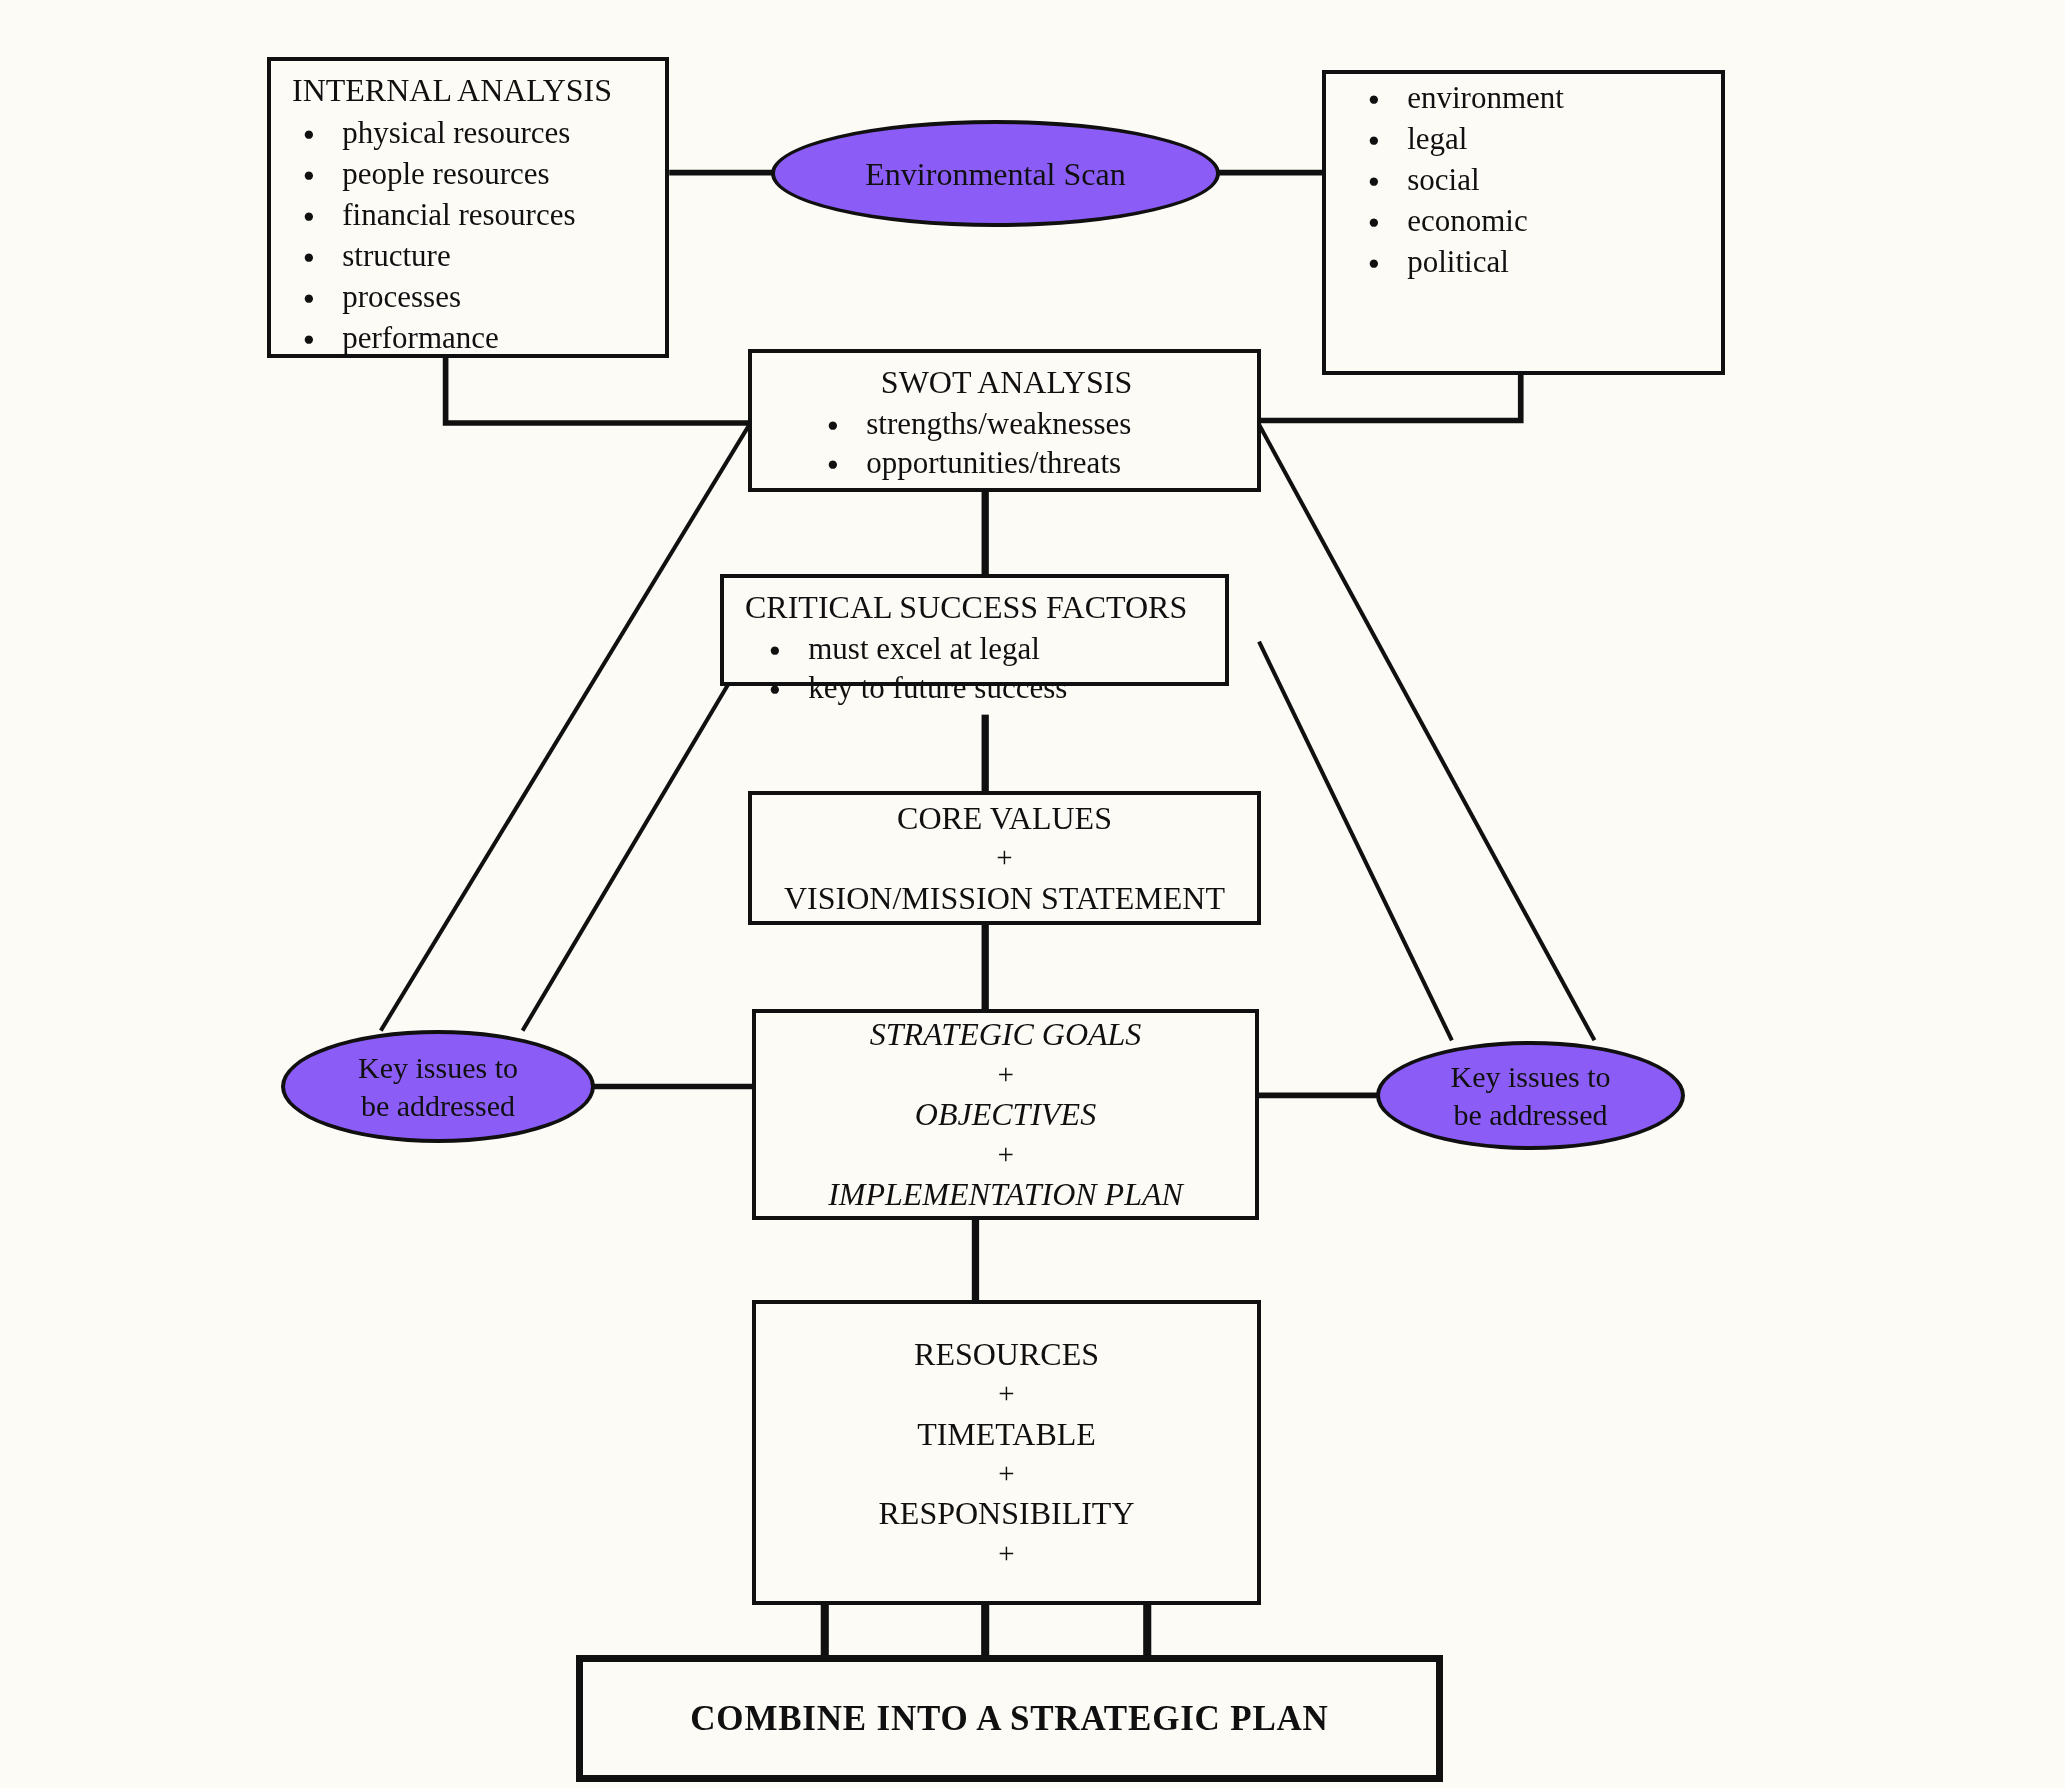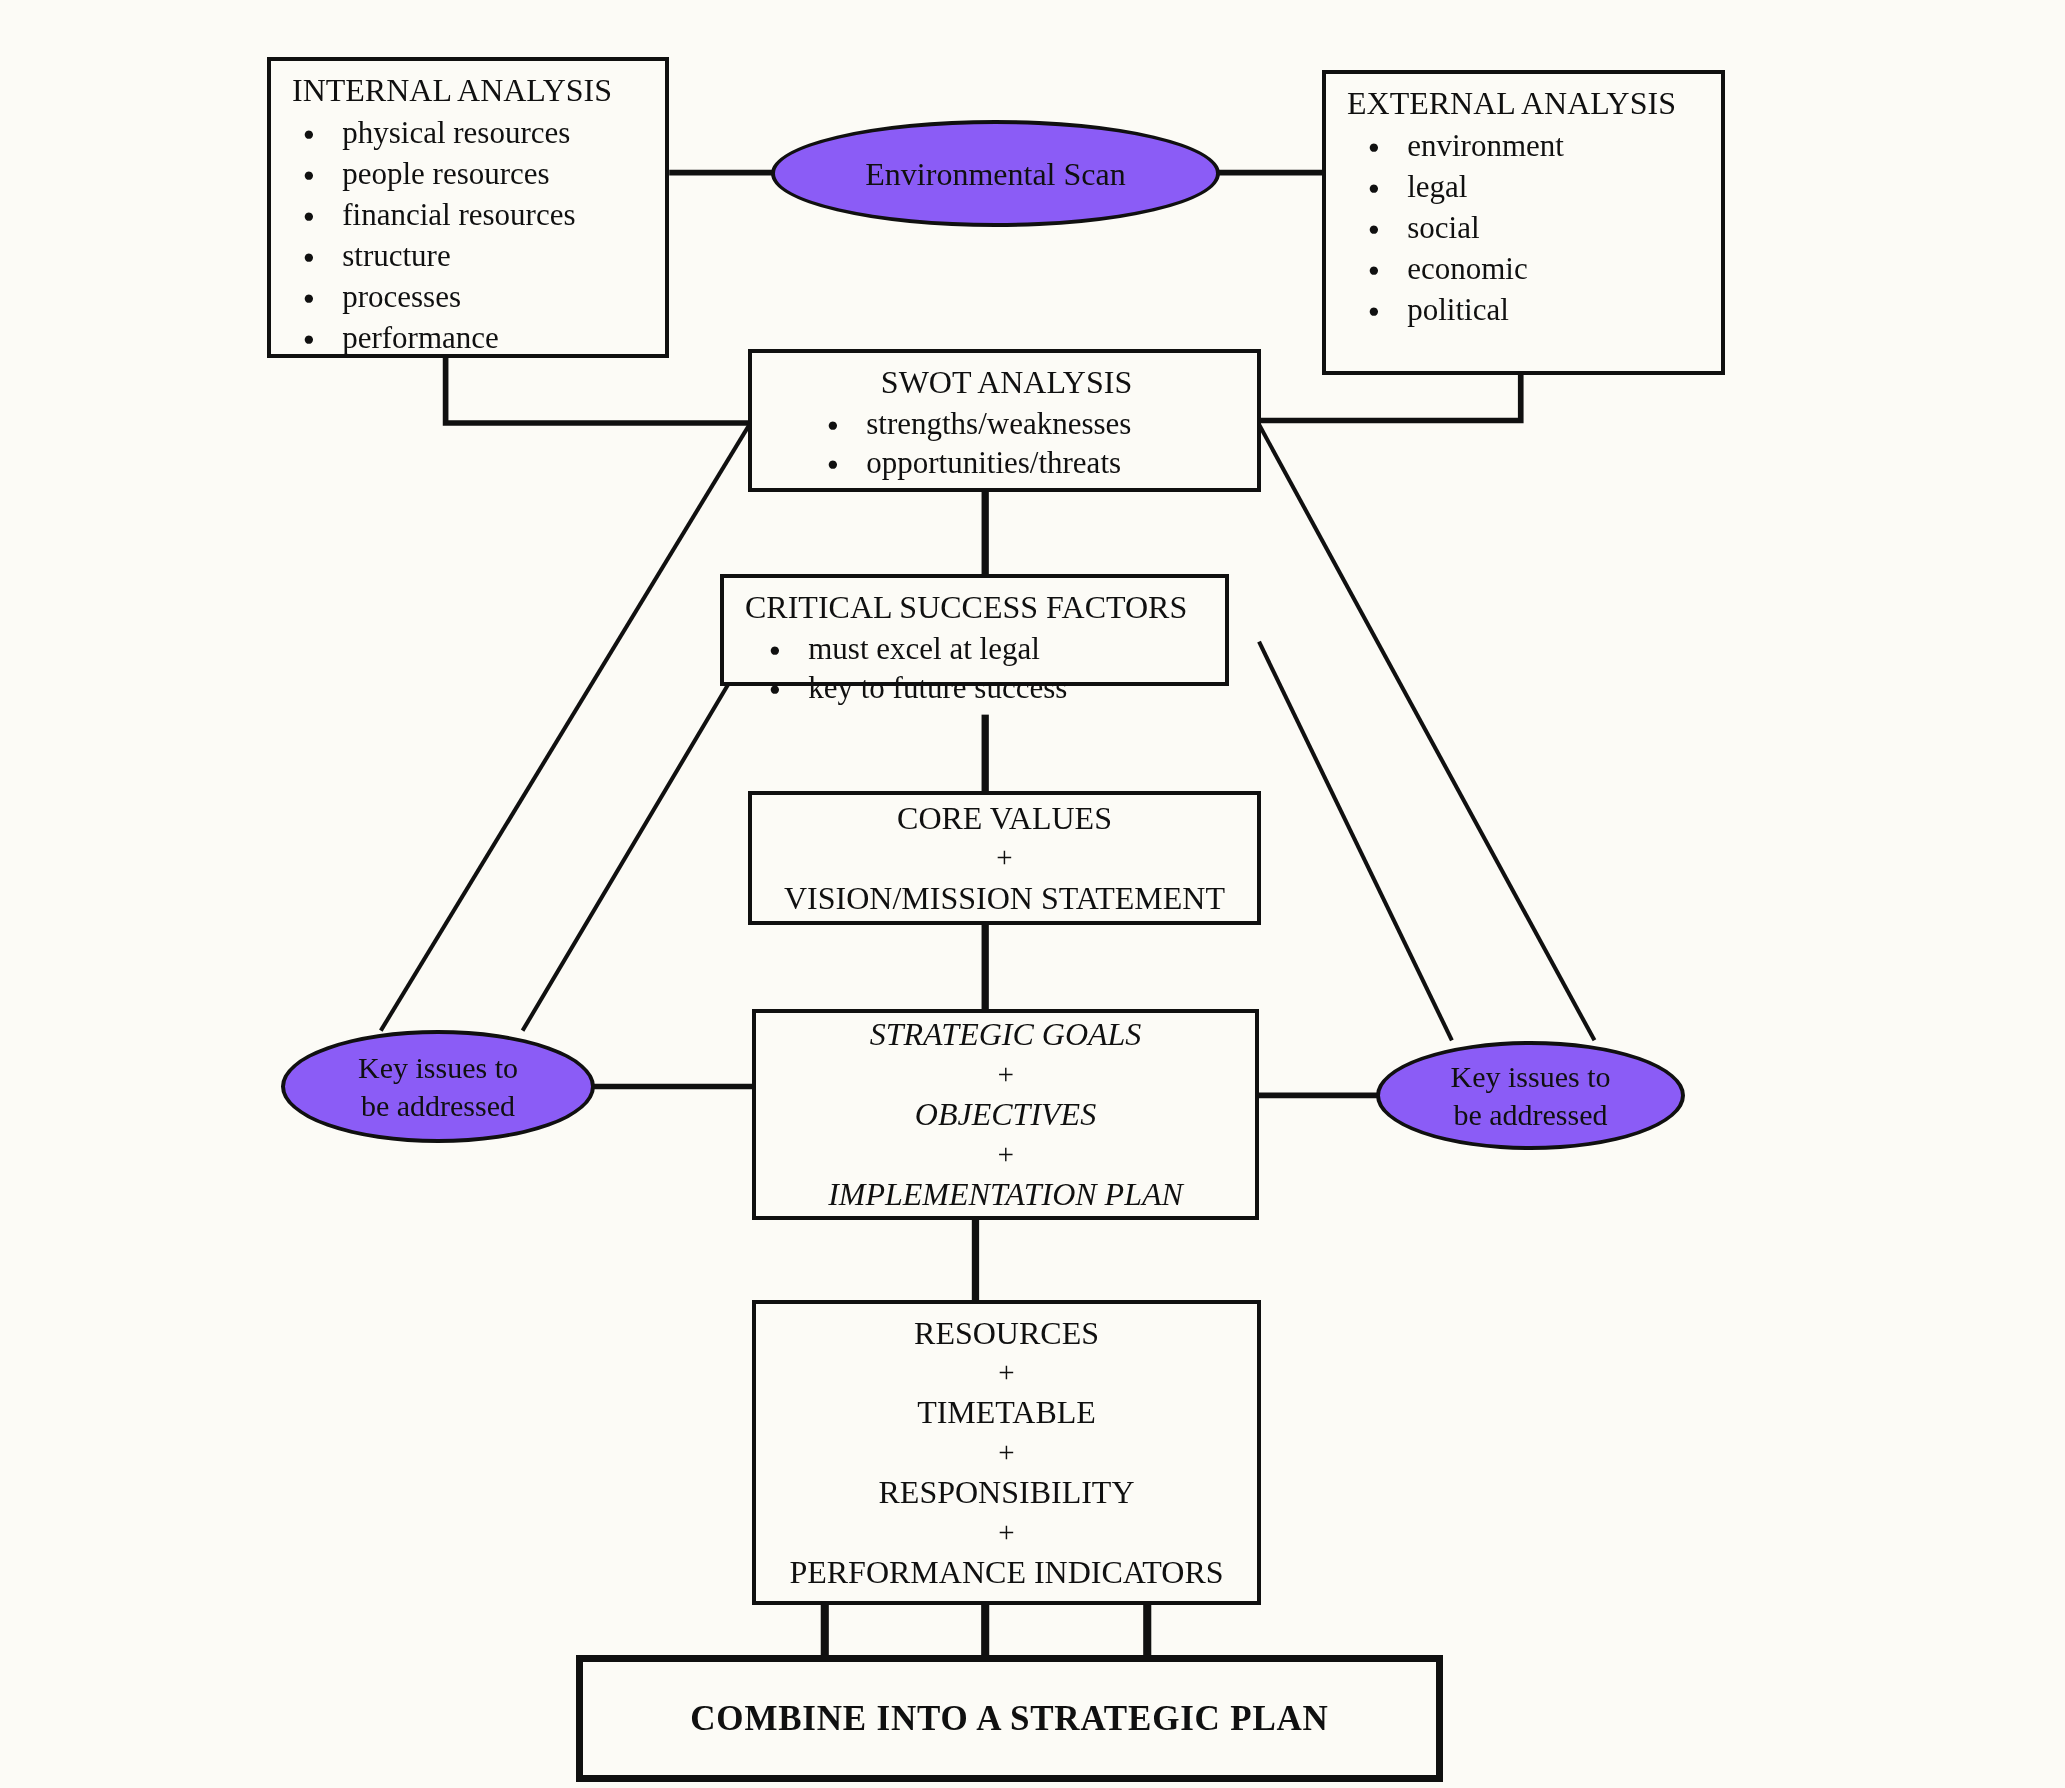--- a/index.html
+++ b/index.html
@@ -149,21 +149,20 @@
         <span class="bullet-text">performance</span>
       </div>
     </div>
   </div>
 
   <div class="ellipse" style="left:771px;top:120px;width:449px;height:107px;">
     <div class="ellipse-text">Environmental Scan</div>
   </div>
 
   <div class="box" style="left:1322px;top:70px;width:403px;height:305px;">
-    <div class="box-title indent">EXTERNAL ANALYSIS</div>
     <div class="bullets pad-external">
       <div class="bullet-row">
         <span class="dot">●</span>
         <span class="bullet-text">environment</span>
       </div>
       <div class="bullet-row">
         <span class="dot">●</span>
         <span class="bullet-text">legal</span>
       </div>
       <div class="bullet-row">
@@ -237,21 +236,20 @@
     </div>
   </div>
 
   <div class="box stack" style="left:752px;top:1300px;width:509px;height:305px;">
     <div class="stack-line">RESOURCES</div>
     <div class="stack-line plus">+</div>
     <div class="stack-line">TIMETABLE</div>
     <div class="stack-line plus">+</div>
     <div class="stack-line">RESPONSIBILITY</div>
     <div class="stack-line plus">+</div>
-    <div class="stack-line">PERFORMANCE INDICATORS</div>
   </div>
 
   <div class="box combine" style="left:576px;top:1655px;width:867px;height:127px;">
     <div class="combine-label">COMBINE INTO A STRATEGIC PLAN</div>
   </div>
 
 </div>
 
 
 </body></html>

